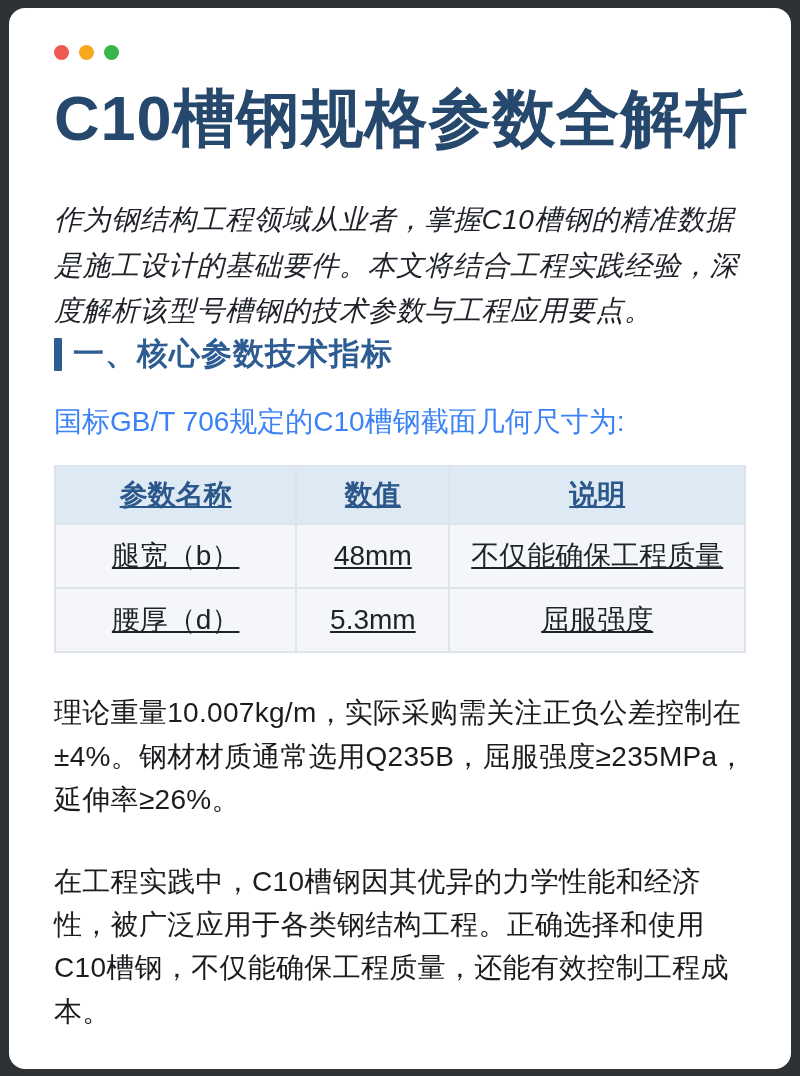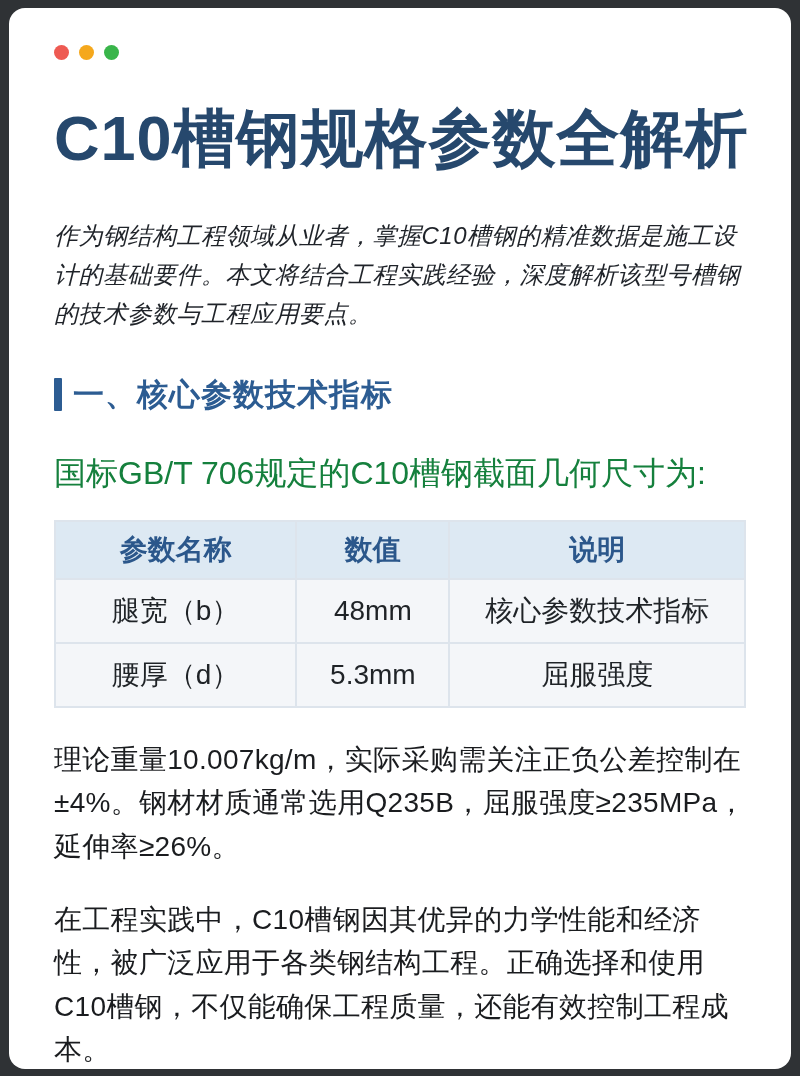--- a/index.html
+++ b/index.html
@@ -31,88 +31,88 @@
     align-items: center;
     height: 16px;
   }
   .dot {
     width: 15px;
     height: 15px;
     border-radius: 50%;
     display: inline-block;
   }
   .page-title {
-    margin-top: 44px;
+    margin-top: 24px;
     text-align: center;
     font-size: 63px;
     font-weight: 900;
     letter-spacing: 1px;
     color: #26486d;
     line-height: 1.1;
     white-space: nowrap;
   }
   .intro {
     margin-top: 44px;
-    font-size: 24px;
+    font-size: 28px;
     font-style: italic;
     color: #1f2329;
     line-height: 1.62;
     letter-spacing: 0.5px;
   }
   .section-heading {
-    margin-top: 40px;
     display: flex;
     align-items: center;
     gap: 11px;
   }
   .section-bar {
     width: 8px;
     height: 33px;
     background: #2c5c92;
     border-radius: 1px;
   }
   .section-title {
     font-size: 31px;
     font-weight: bold;
     color: #2c5c92;
     letter-spacing: 1px;
   }
   .lead-in {
-    margin-top: 36px;
-    font-size: 32px;
-    color: #15803d;
+    margin-top: 28px;
+    font-size: 28px;
+    color: #3b82f6;
   }
   table.spec-table {
     margin-top: 24px;
     width: 100%;
     border-collapse: collapse;
     table-layout: fixed;
   }
   .spec-table th, .spec-table td {
     border: 2px solid #dde4ec;
     text-align: center;
     font-size: 28px;
+    text-decoration: underline;
   }
   .spec-table th {
     background: #dde9f3;
     color: #2b578b;
     font-weight: bold;
     height: 54px;
   }
   .spec-table td {
     background: #f4f6f9;
     color: #1f2327;
     height: 60px;
     font-weight: normal;
   }
   .col-name  { width: 35%; }
   .col-value { width: 22%; }
   .col-desc  { width: 43%; }
   .body-para {
-    margin-top: 30px;
+    margin-top: 38px;
     font-size: 28px;
     color: #1a1c1f;
     line-height: 1.55;
     letter-spacing: 0.3px;
   }
 </style>
 </head>
 <body style="background: rgb(47, 50, 53);">
 
 <div class="card">
@@ -139,21 +139,21 @@
       <tr>
         <th class="col-name">参数名称</th>
         <th class="col-value">数值</th>
         <th class="col-desc">说明</th>
       </tr>
     </thead>
     <tbody>
       <tr>
         <td>腿宽（b）</td>
         <td>48mm</td>
-        <td>核心参数技术指标</td>
+        <td>不仅能确保工程质量</td>
       </tr>
       <tr>
         <td>腰厚（d）</td>
         <td>5.3mm</td>
         <td>屈服强度</td>
       </tr>
     </tbody>
   </table>
 
   <div class="body-para">理论重量10.007kg/m，实际采购需关注正负公差控制在±4%。钢材材质通常选用Q235B，屈服强度≥235MPa，延伸率≥26%。</div>

